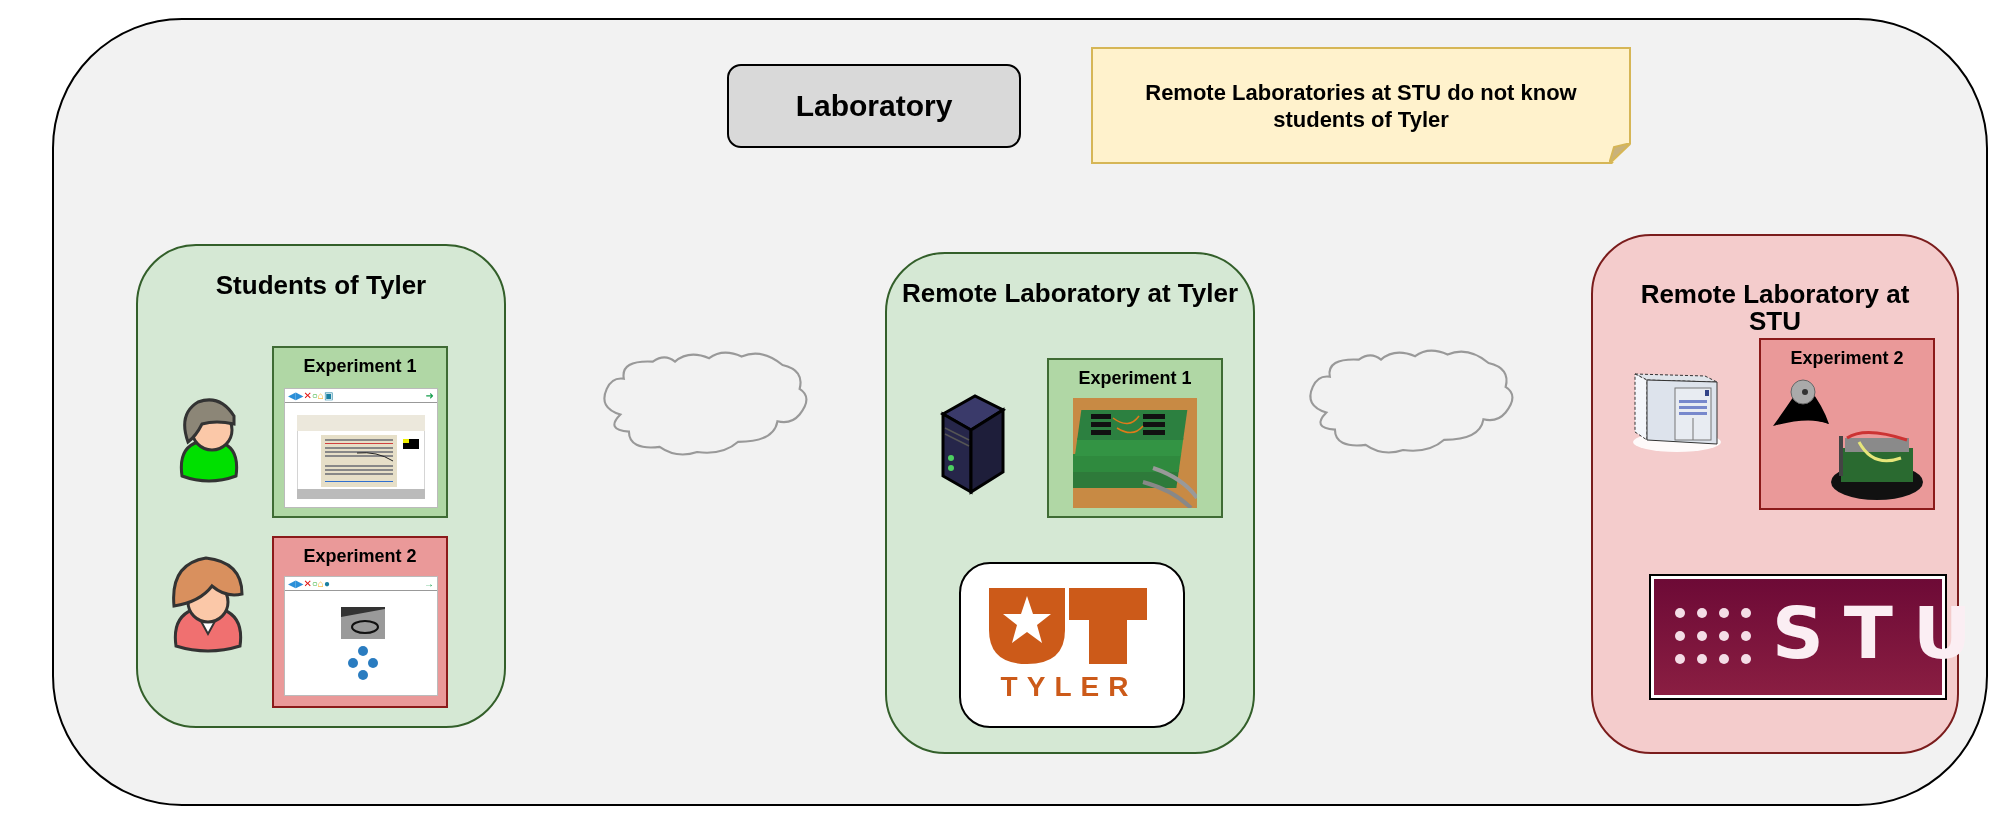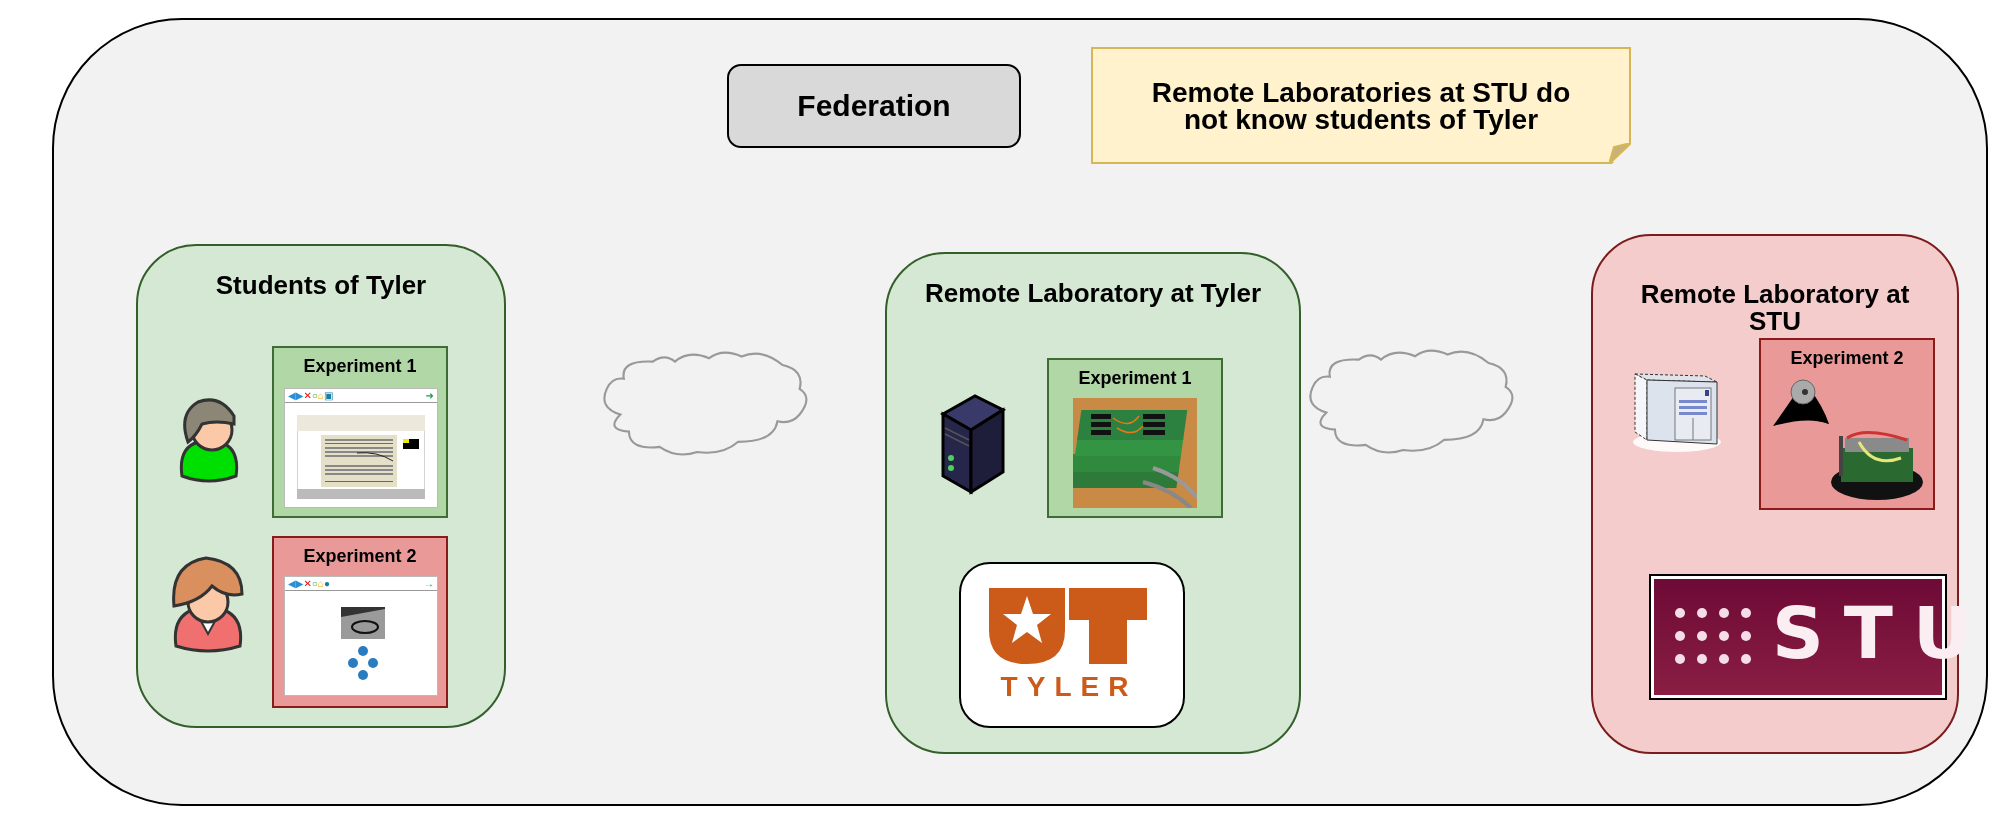--- a/index.html
+++ b/index.html
@@ -2,42 +2,42 @@
 <html><head>
 <meta charset="utf-8">
 <style>
   html, body { margin:0; padding:0; background:#ffffff; }
   body { width:2000px; height:828px; position:relative; overflow:hidden; font-family:"Liberation Sans", sans-serif; }
   .abs { position:absolute; box-sizing:border-box; }
   .outer { left:52px; top:18px; width:1936px; height:788px; background:#f2f2f2; border:2px solid #000; border-radius:130px; }
   .fed { left:727px; top:64px; width:294px; height:84px; background:#d9d9d9; border:2px solid #000; border-radius:14px;
          display:flex; align-items:center; justify-content:center; font-weight:bold; font-size:30px; color:#000; }
   .note { left:1091px; top:47px; width:540px; height:117px; background:#fff2cc; border:2px solid #d6b656;
-          display:flex; align-items:center; justify-content:center; text-align:center; font-weight:bold; font-size:28px; line-height:27px; color:#000; padding:0 52px;
+          display:flex; align-items:center; justify-content:center; text-align:center; font-weight:bold; font-size:22px; line-height:27px; color:#000; padding:0 52px;
           clip-path: polygon(0 0,100% 0,100% 82%,96.5% 100%,0 100%); }
   .note-fold { left:1609px; top:143px; width:22px; height:21px; }
   .panel { border-radius:60px; }
   .panel.green { background:#d5e8d4; border:2px solid #335f2a; }
   .panel.red { background:#f4cccc; border:2px solid #7a1c1c; }
   .panel-title { position:absolute; left:0; right:0; text-align:center; font-weight:bold; font-size:26px; line-height:27px; color:#000; }
   .exp { position:absolute; box-sizing:border-box; }
   .exp.green { background:#b0d7a5; border:2px solid #3f6b34; }
   .exp.red { background:#ea9999; border:2px solid #8b1a1a; }
   .exp-title { position:absolute; left:0; right:0; text-align:center; font-weight:bold; font-size:18px; color:#000; }
   .browser { position:absolute; background:#fff; border:1px solid #bbb; }
   .toolbar { position:absolute; left:0; right:0; top:0; height:13px; border-bottom:1px solid #999; font-size:10px; line-height:13px; padding-left:3px; white-space:nowrap; }
   .logo-box { position:absolute; background:#fff; border:2px solid #000; }
 </style>
 </head>
 <body>
 
 <div class="abs outer"></div>
 
 <div class="abs fed">
-    <span>Federation</span>
+    <span>Laboratory</span>
   </div>
 
 <div class="abs note">
     <span>Remote Laboratories at STU do not know students of Tyler</span>
   </div>
 <svg class="abs note-fold" viewBox="0 0 22 21">
   <polygon points="22,0 0,21 5,4" fill="#c9b27a" stroke="#d6b656" stroke-width="2"></polygon>
 </svg>
 
 <div class="abs panel green" style="left:136px;top:244px;width:370px;height:484px;">
@@ -103,21 +103,21 @@
 </div>
 
 <svg class="abs" style="left:586px;top:336px;" width="248" height="128" viewBox="0 0 270 150">
   <path d="M30,92 Q4,84 14,62 Q20,48 34,50 Q30,28 68,30 Q82,20 94,30 Q110,16 134,26 Q150,14 172,24 Q196,14 220,34 Q246,40 240,62 Q256,72 240,92 Q230,104 214,100 Q210,124 168,124 Q150,140 120,136 Q96,144 76,130 Q40,134 40,112 Q12,110 30,92 Z" fill="#f2f2f2" stroke="#999" stroke-width="2.5"></path>
 </svg>
 
 <svg class="abs" style="left:1292px;top:334px;" width="248" height="128" viewBox="0 0 270 150">
   <path d="M30,92 Q4,84 14,62 Q20,48 34,50 Q30,28 68,30 Q82,20 94,30 Q110,16 134,26 Q150,14 172,24 Q196,14 220,34 Q246,40 240,62 Q256,72 240,92 Q230,104 214,100 Q210,124 168,124 Q150,140 120,136 Q96,144 76,130 Q40,134 40,112 Q12,110 30,92 Z" fill="#f2f2f2" stroke="#999" stroke-width="2.5"></path>
 </svg>
 
-<div class="abs panel green" style="left:885px;top:252px;width:416px;height:502px;">
+<div class="abs panel green" style="left:885px;top:252px;width:370px;height:502px;">
   <div class="panel-title" style="top:26px;">Remote Laboratory at Tyler</div>
 
   <svg style="position:absolute;left:50px;top:138px;" width="70" height="104" viewBox="0 0 70 104">
     <polygon points="6,22 38,4 66,18 34,38" fill="#3a3a6a" stroke="#000" stroke-width="3"></polygon>
     <polygon points="6,22 34,38 34,100 6,84" fill="#26264a" stroke="#000" stroke-width="3"></polygon>
     <polygon points="34,38 66,18 66,80 34,100" fill="#1e1e3a" stroke="#000" stroke-width="3"></polygon>
     <line x1="8" y1="36" x2="32" y2="48" stroke="#555" stroke-width="1.5"></line>
     <line x1="8" y1="42" x2="32" y2="54" stroke="#555" stroke-width="1.5"></line>
     <circle cx="14" cy="66" r="3" fill="#4cd060"></circle>
     <circle cx="14" cy="76" r="3" fill="#4cd060"></circle>

